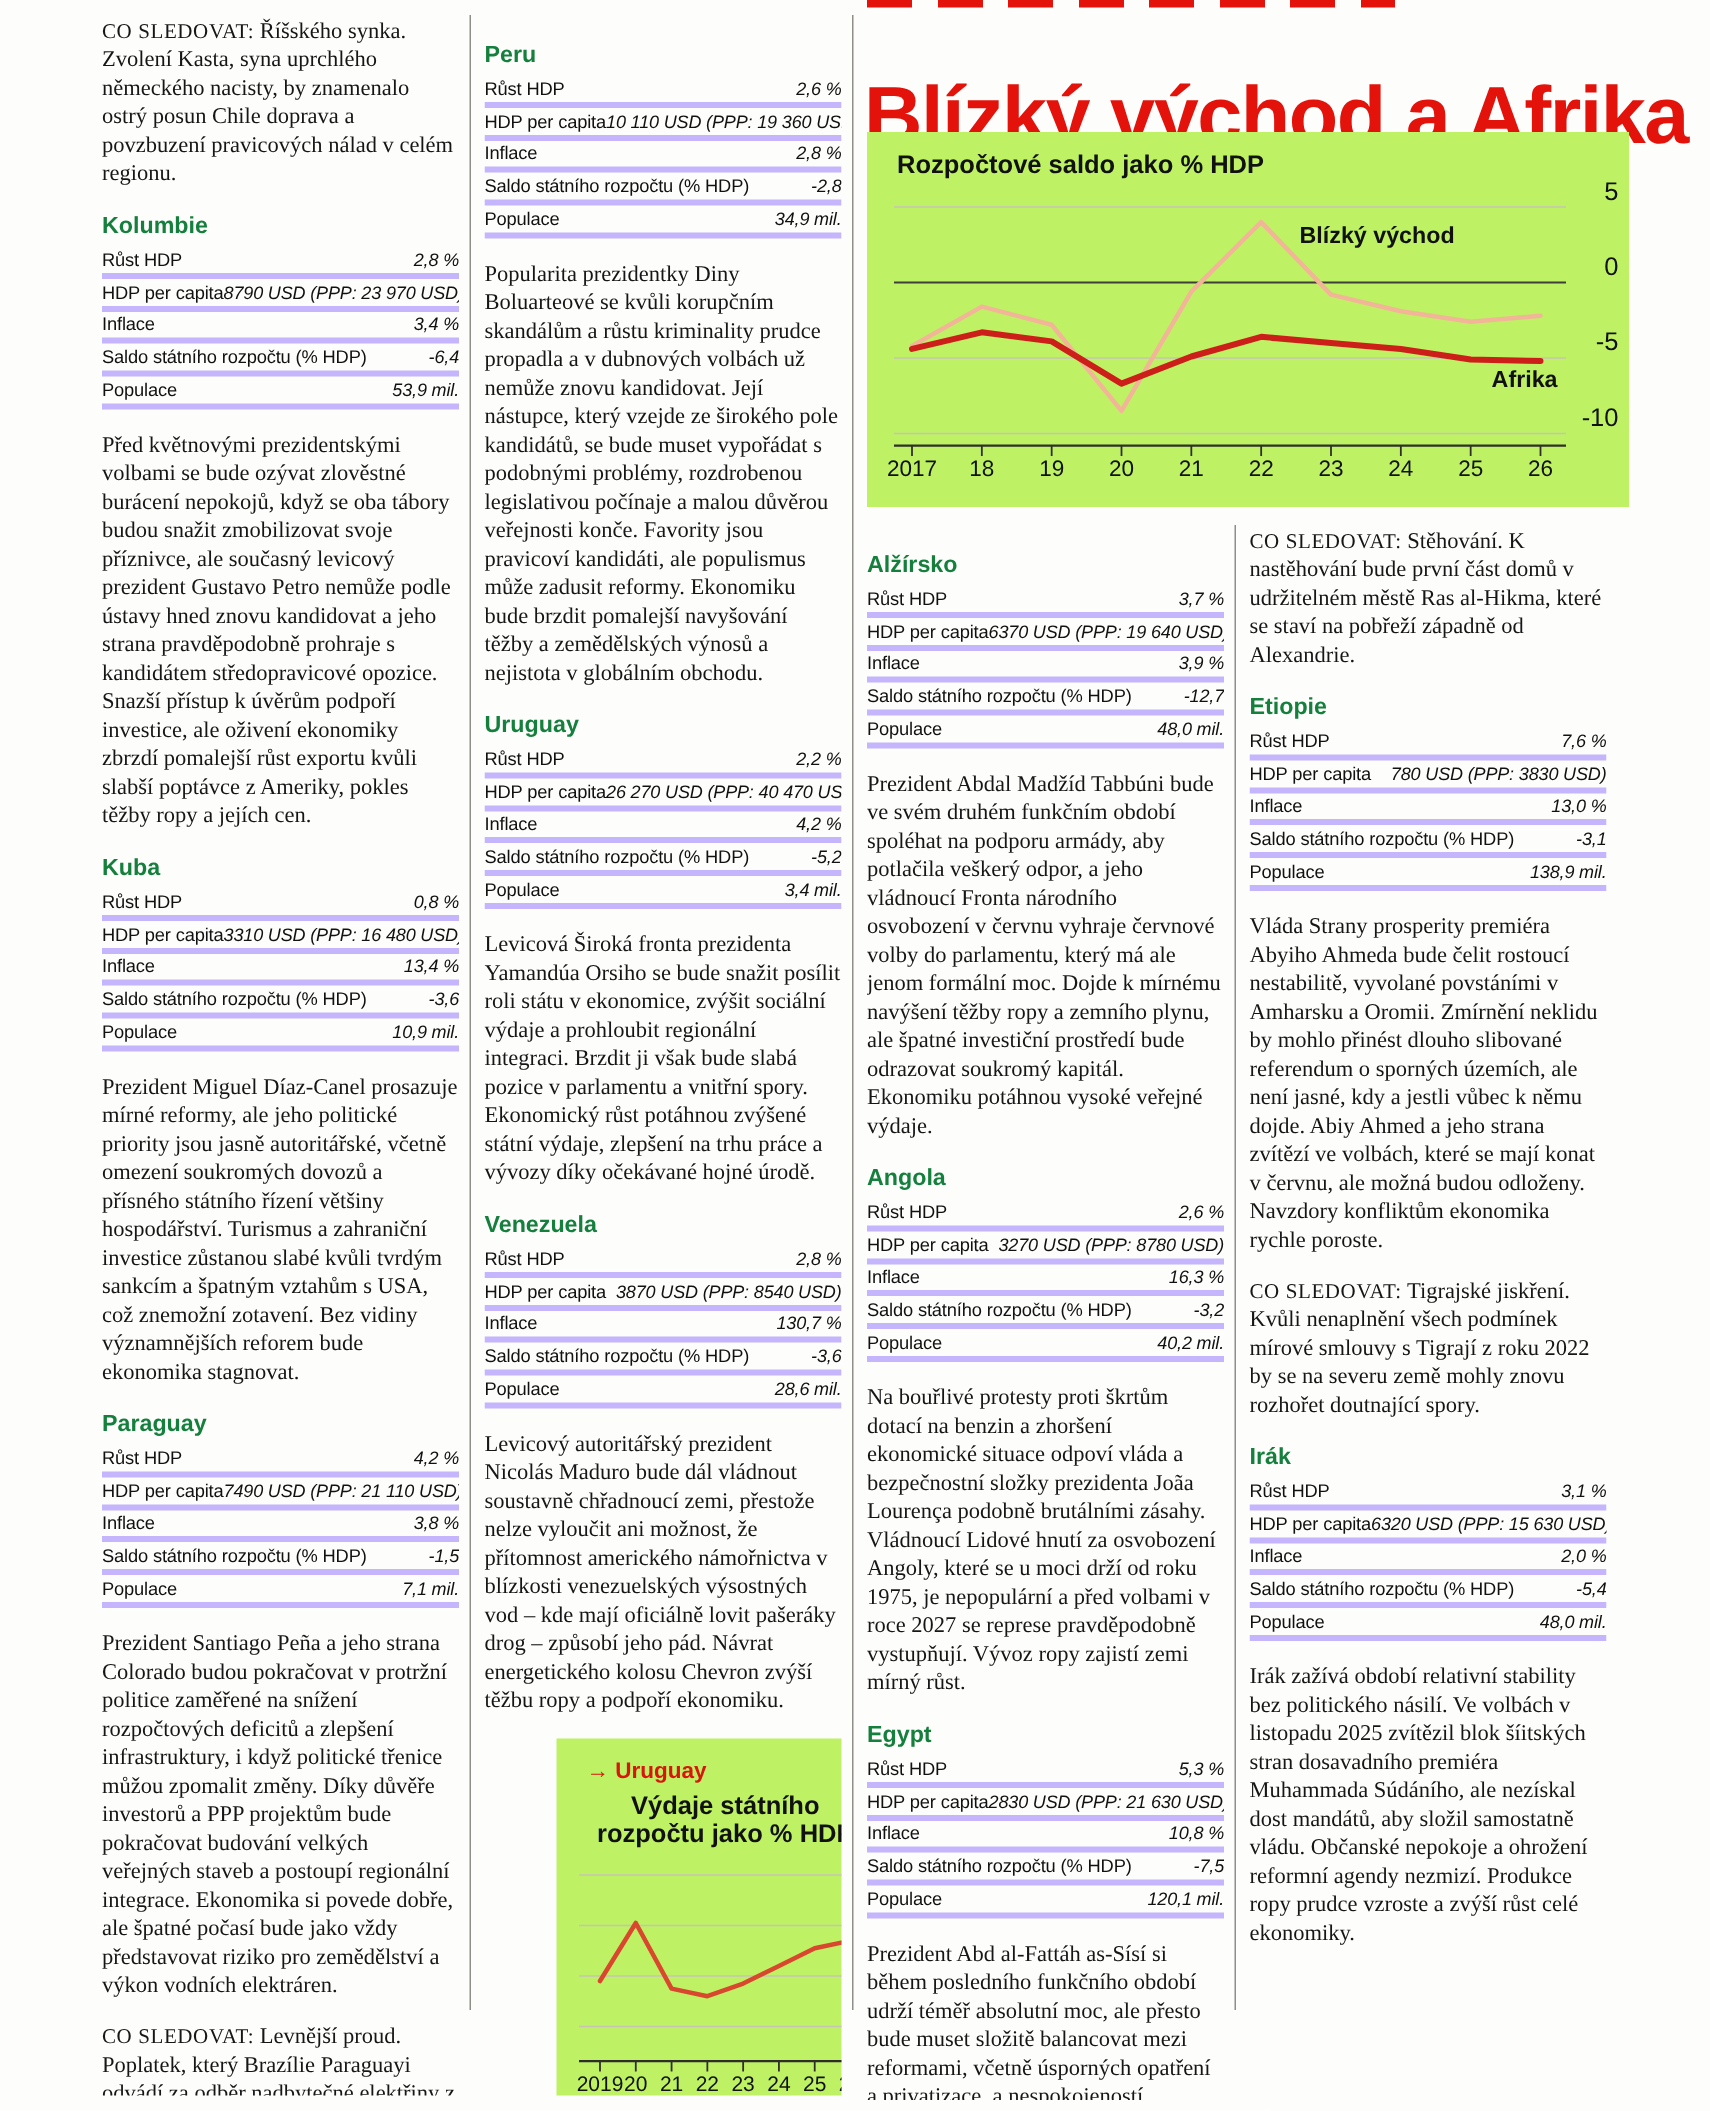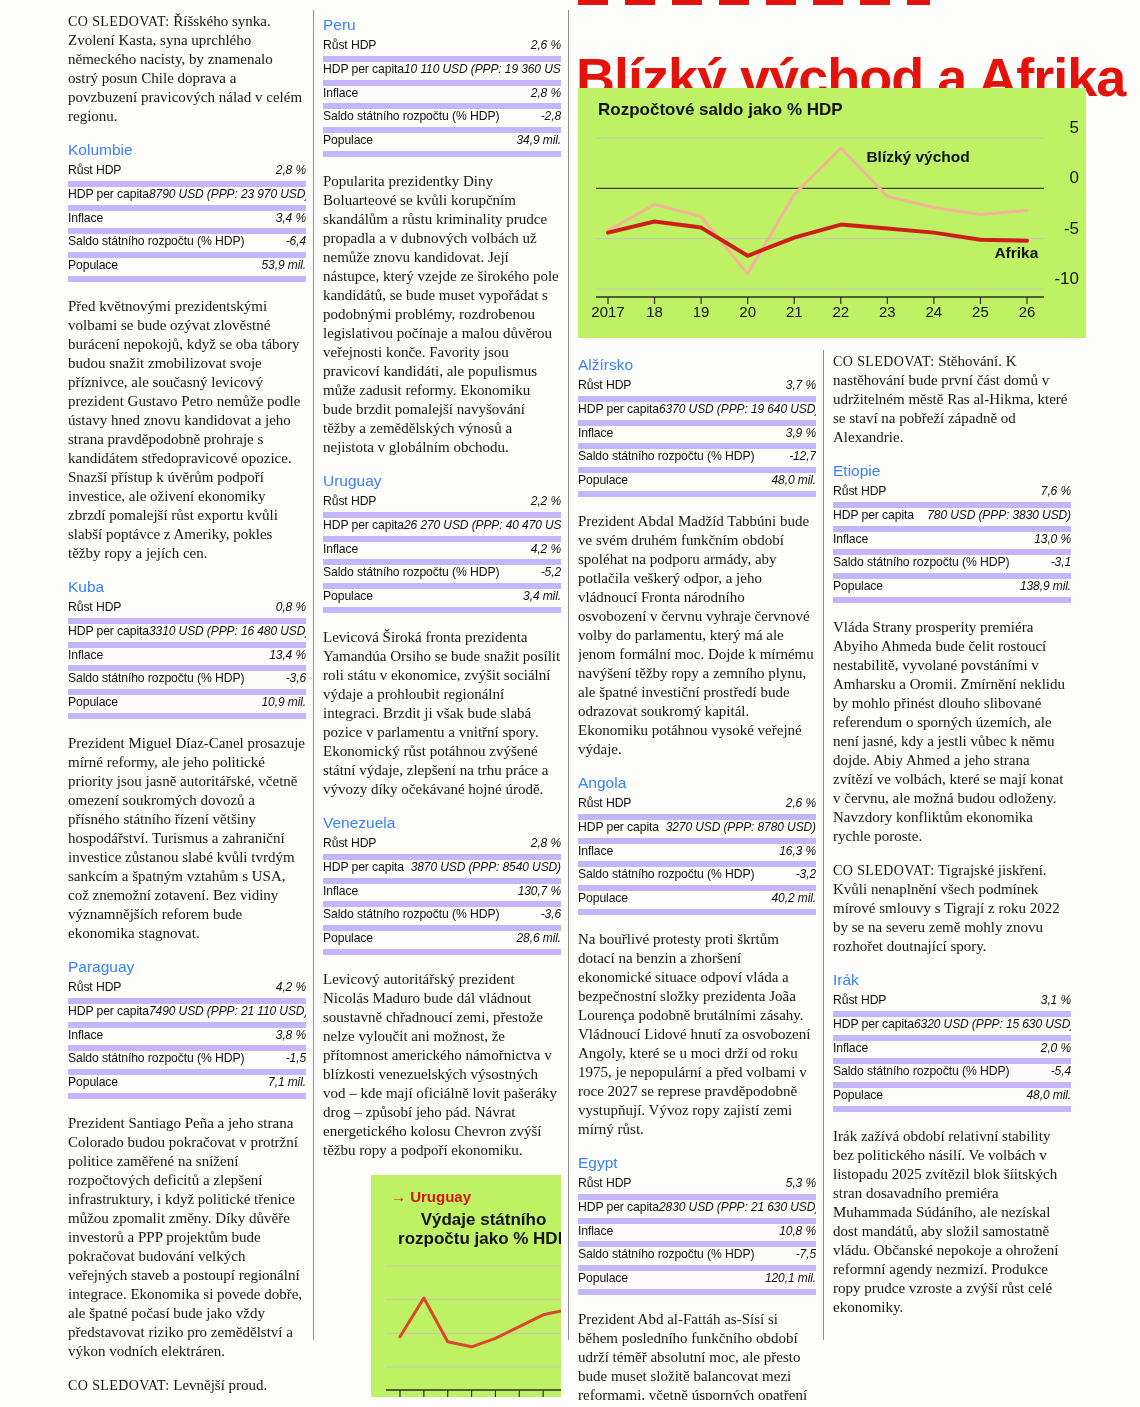--- a/index.html
+++ b/index.html
@@ -9,26 +9,26 @@
   .c1{left:68px;top:12px;height:1385px;}
   .c2{left:323px;top:12px;height:1385px;}
   .c3{left:578px;top:352px;height:1048px;}
   .c4{left:833px;top:352px;height:1048px;}
   .vrule{position:absolute;width:1px;background:#8f8e88;}
   .r1{left:313px;top:10px;height:1330px;}
   .r2{left:568px;top:10px;height:1330px;}
   .r3{left:823px;top:350px;height:990px;}
   .body{font-size:15px;line-height:19px;margin:0 0 15px;text-align:left;}
   .sc{font-size:14px;letter-spacing:.4px;}
-  .cname{font-family:"Liberation Sans",sans-serif;font-size:15.5px;font-weight:400;
-         color:#3b82f6;margin:4px 0 4px;}
+  .cname{font-family:"Liberation Sans",sans-serif;font-size:15.5px;font-weight:700;
+         color:#15803d;margin:16px 0 4px;}
   .ctable{margin:0 0 15px;}
-  .crow{display:flex;justify-content:space-between;align-items:flex-start;
+  .crow{display:flex;justify-content:space-between;align-items:center;
         font-family:"Liberation Sans",sans-serif;font-size:12.2px;letter-spacing:-.1px;
-        height:17.8px;border-bottom:6px solid #c4b5fd;white-space:nowrap;color:#111;}
+        height:17.8px;border-bottom:4px solid #c4b5fd;white-space:nowrap;color:#111;}
   .crow .rv{font-size:12px;font-style:italic;}
   .headline{position:absolute;left:576px;top:10px;font-family:"Liberation Sans",sans-serif;
             font-weight:700;font-size:54px;letter-spacing:-1px;color:#e3120b;white-space:nowrap;}
   .reddashes{position:absolute;left:578px;top:0;width:352px;height:5px;
              background:repeating-linear-gradient(90deg,#e3120b 0 30px,rgba(0,0,0,0) 30px 47px);}
   .chartbox{position:relative;background:#bef264;text-align:center;}
   .mea{position:absolute;left:578px;top:88px;width:508px;height:250px;}
   .uru{width:238px;height:250px;margin-top:3px;margin-left:48px;}
   .ctitle{position:absolute;font-family:"Liberation Sans",sans-serif;font-weight:700;color:#111;}
   .mea .ctitle{left:20px;top:12px;font-size:17px;}

